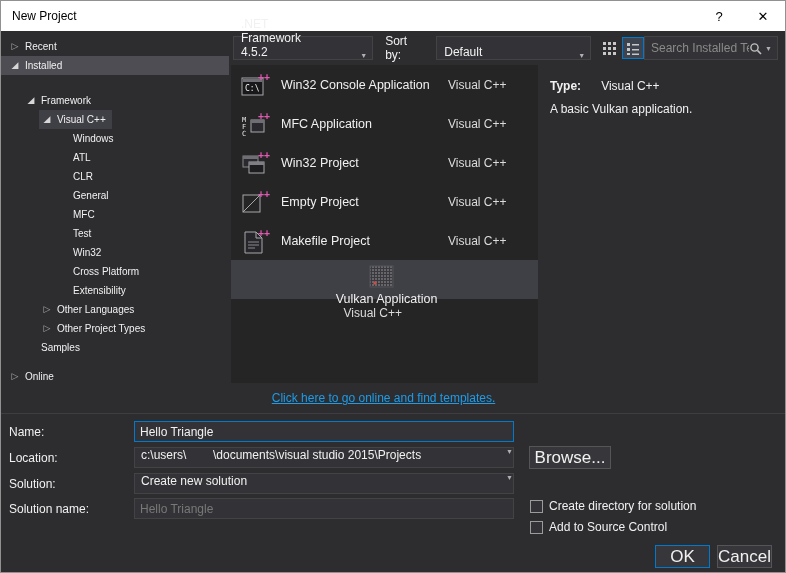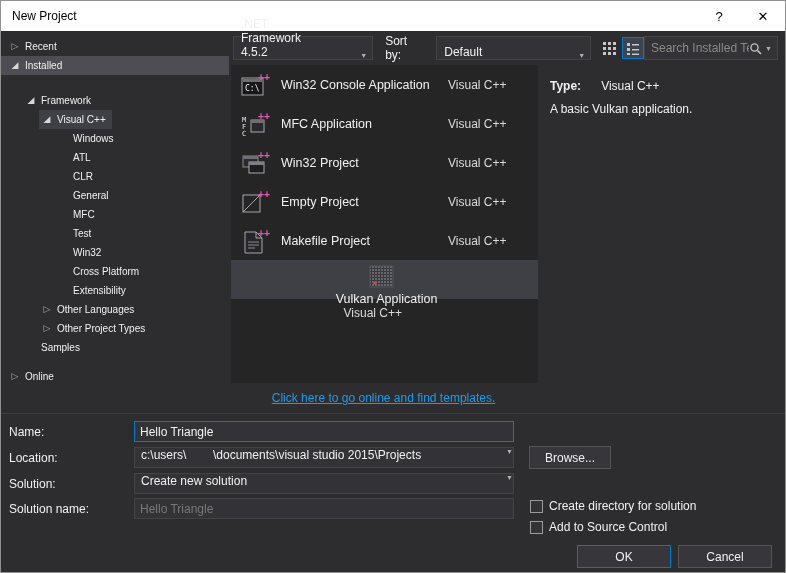--- a/index.html
+++ b/index.html
@@ -52,26 +52,26 @@
 
   
   .bottom { position:relative; flex:1; border-top:1px solid #3e3e42; }
   .lbl { position:absolute; left:8px; font-size:12px; color:#f1f1f1; line-height:14px; }
   .field { position:absolute; left:133px; width:380px; height:21px; background:#333337; border:1px solid #434346; color:#f1f1f1; font-size:12px; font-family:"Liberation Sans", sans-serif; }
   input.field { padding:0 5px; outline:none; }
   .name-input { border-color:#007acc; }
   .solname-input { color:#787878; }
   .combo-field { display:flex; align-items:flex-start; padding:0 0 0 6px; overflow:hidden; }
   .combo-text { white-space:pre; overflow:hidden; flex:1; }
-  .btn { position:absolute; background:#37373b; border:1px solid #555558; color:#f1f1f1; font-size:12px; font-family:"Liberation Sans", sans-serif; }
+  .btn { position:absolute; background:#37373b; border:1px solid #555558; color:#f1f1f1; font-size:17px; font-family:"Liberation Sans", sans-serif; }
   .btn.browse { left:528px; width:82px; height:23px; }
   .cb { position:absolute; left:529px; display:flex; align-items:center; gap:6px; font-size:12px; color:#f1f1f1; }
   .cb input { appearance:none; -webkit-appearance:none; width:13px; height:13px; background:#333337; border:1px solid #9b9b9b; margin:0; }
   .footer-btns { position:absolute; top:131px; right:13px; display:flex; gap:7px; }
-  .footer-btns .btn { position:static; width:94px; height:23px;text-align:center; }
+  .footer-btns .btn { position:static; width:55px; height:23px;text-align:center; }
   .btn.ok { border-color:#007acc; }
 </style>
 </head>
 <body>
 
 <div class="dialog">
 
   <div class="titlebar">
     <span class="title">New Project</span>
     <div class="tb-btns">

